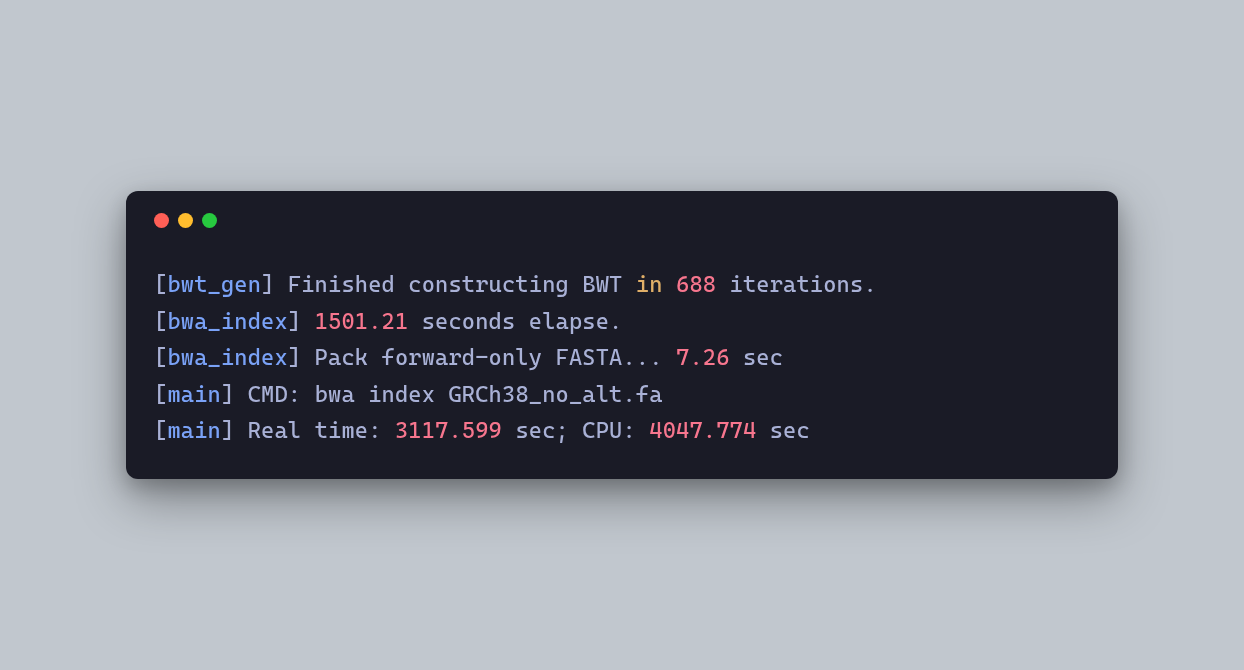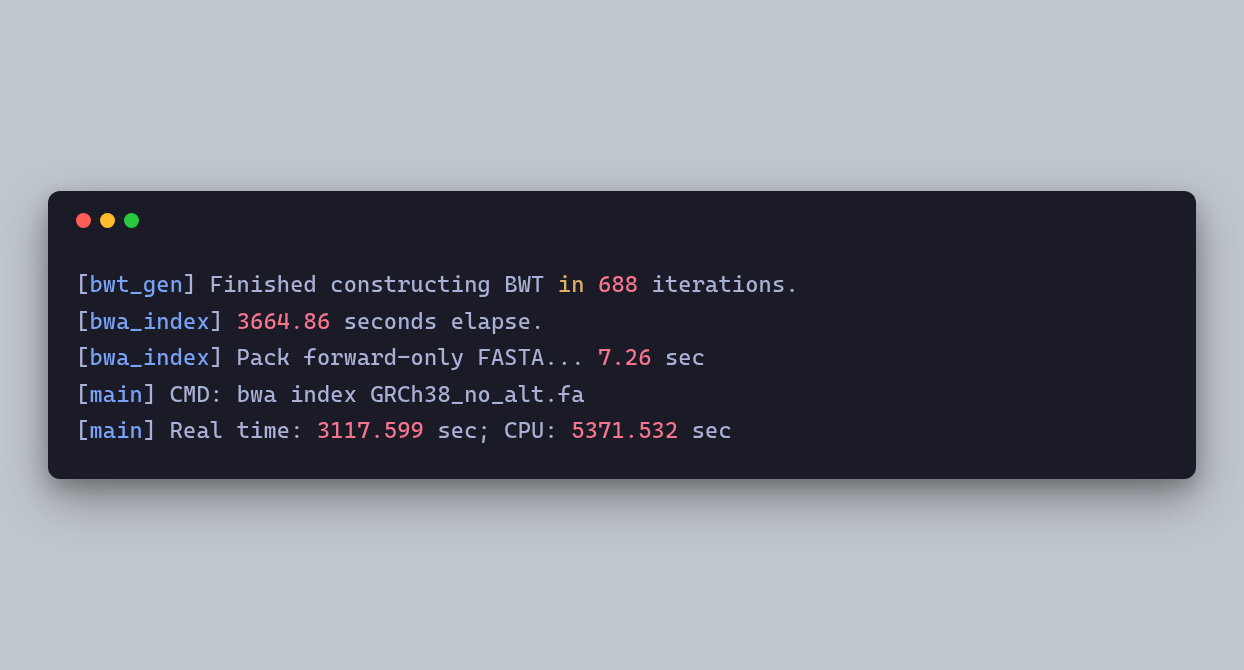--- a/index.html
+++ b/index.html
@@ -14,21 +14,21 @@
       height: 670px;
       display: flex;
       align-items: center;
       justify-content: center;
       font-family: ui-monospace, "SF Mono", Menlo, Monaco, "Cascadia Code", monospace;
     }
     
     .terminal-window {
       background-color: #1a1b26;
       border-radius: 12px;
-      width: 1148px;
+      width: 992px;
       padding: 22px 28px 30px 28px;
       box-shadow: 0 20px 50px rgba(0, 0, 0, 0.35), 0 8px 20px rgba(0, 0, 0, 0.2);
     }
     
     .titlebar {
       display: flex;
       gap: 9px;
       margin-bottom: 38px;
     }
     
@@ -63,18 +63,18 @@
 <body>
 
 <div class="terminal-window">
   <div class="titlebar">
     <div class="traffic-light red"></div>
     <div class="traffic-light yellow"></div>
     <div class="traffic-light green"></div>
   </div>
   <div class="terminal-content" id="terminal-content">
       <div class="line"><span class="bracket">[</span><span class="tag">bwt_gen</span><span class="bracket">]</span><span class="text"> Finished constructing BWT </span><span class="keyword">in</span><span class="text"> </span><span class="number">688</span><span class="text"> iterations</span><span class="punct">.</span></div>
-      <div class="line"><span class="bracket">[</span><span class="tag">bwa_index</span><span class="bracket">]</span><span class="text"> </span><span class="number">3664.86</span><span class="text"> seconds elapse</span><span class="punct">.</span></div>
+      <div class="line"><span class="bracket">[</span><span class="tag">bwa_index</span><span class="bracket">]</span><span class="text"> </span><span class="number">1501.21</span><span class="text"> seconds elapse</span><span class="punct">.</span></div>
       <div class="line"><span class="bracket">[</span><span class="tag">bwa_index</span><span class="bracket">]</span><span class="text"> Pack forward-only FASTA</span><span class="punct">...</span><span class="text"> </span><span class="number">7.26</span><span class="text"> sec</span></div>
       <div class="line"><span class="bracket">[</span><span class="tag">main</span><span class="bracket">]</span><span class="text"> CMD: bwa index GRCh38_no_alt</span><span class="punct">.</span><span class="text">fa</span></div>
-      <div class="line"><span class="bracket">[</span><span class="tag">main</span><span class="bracket">]</span><span class="text"> Real time: </span><span class="number">3117.599</span><span class="text"> sec</span><span class="punct">;</span><span class="text"> CPU: </span><span class="number">5371.532</span><span class="text"> sec</span></div>
+      <div class="line"><span class="bracket">[</span><span class="tag">main</span><span class="bracket">]</span><span class="text"> Real time: </span><span class="number">3117.599</span><span class="text"> sec</span><span class="punct">;</span><span class="text"> CPU: </span><span class="number">4047.774</span><span class="text"> sec</span></div>
     </div>
 </div>
 
 </body></html>

